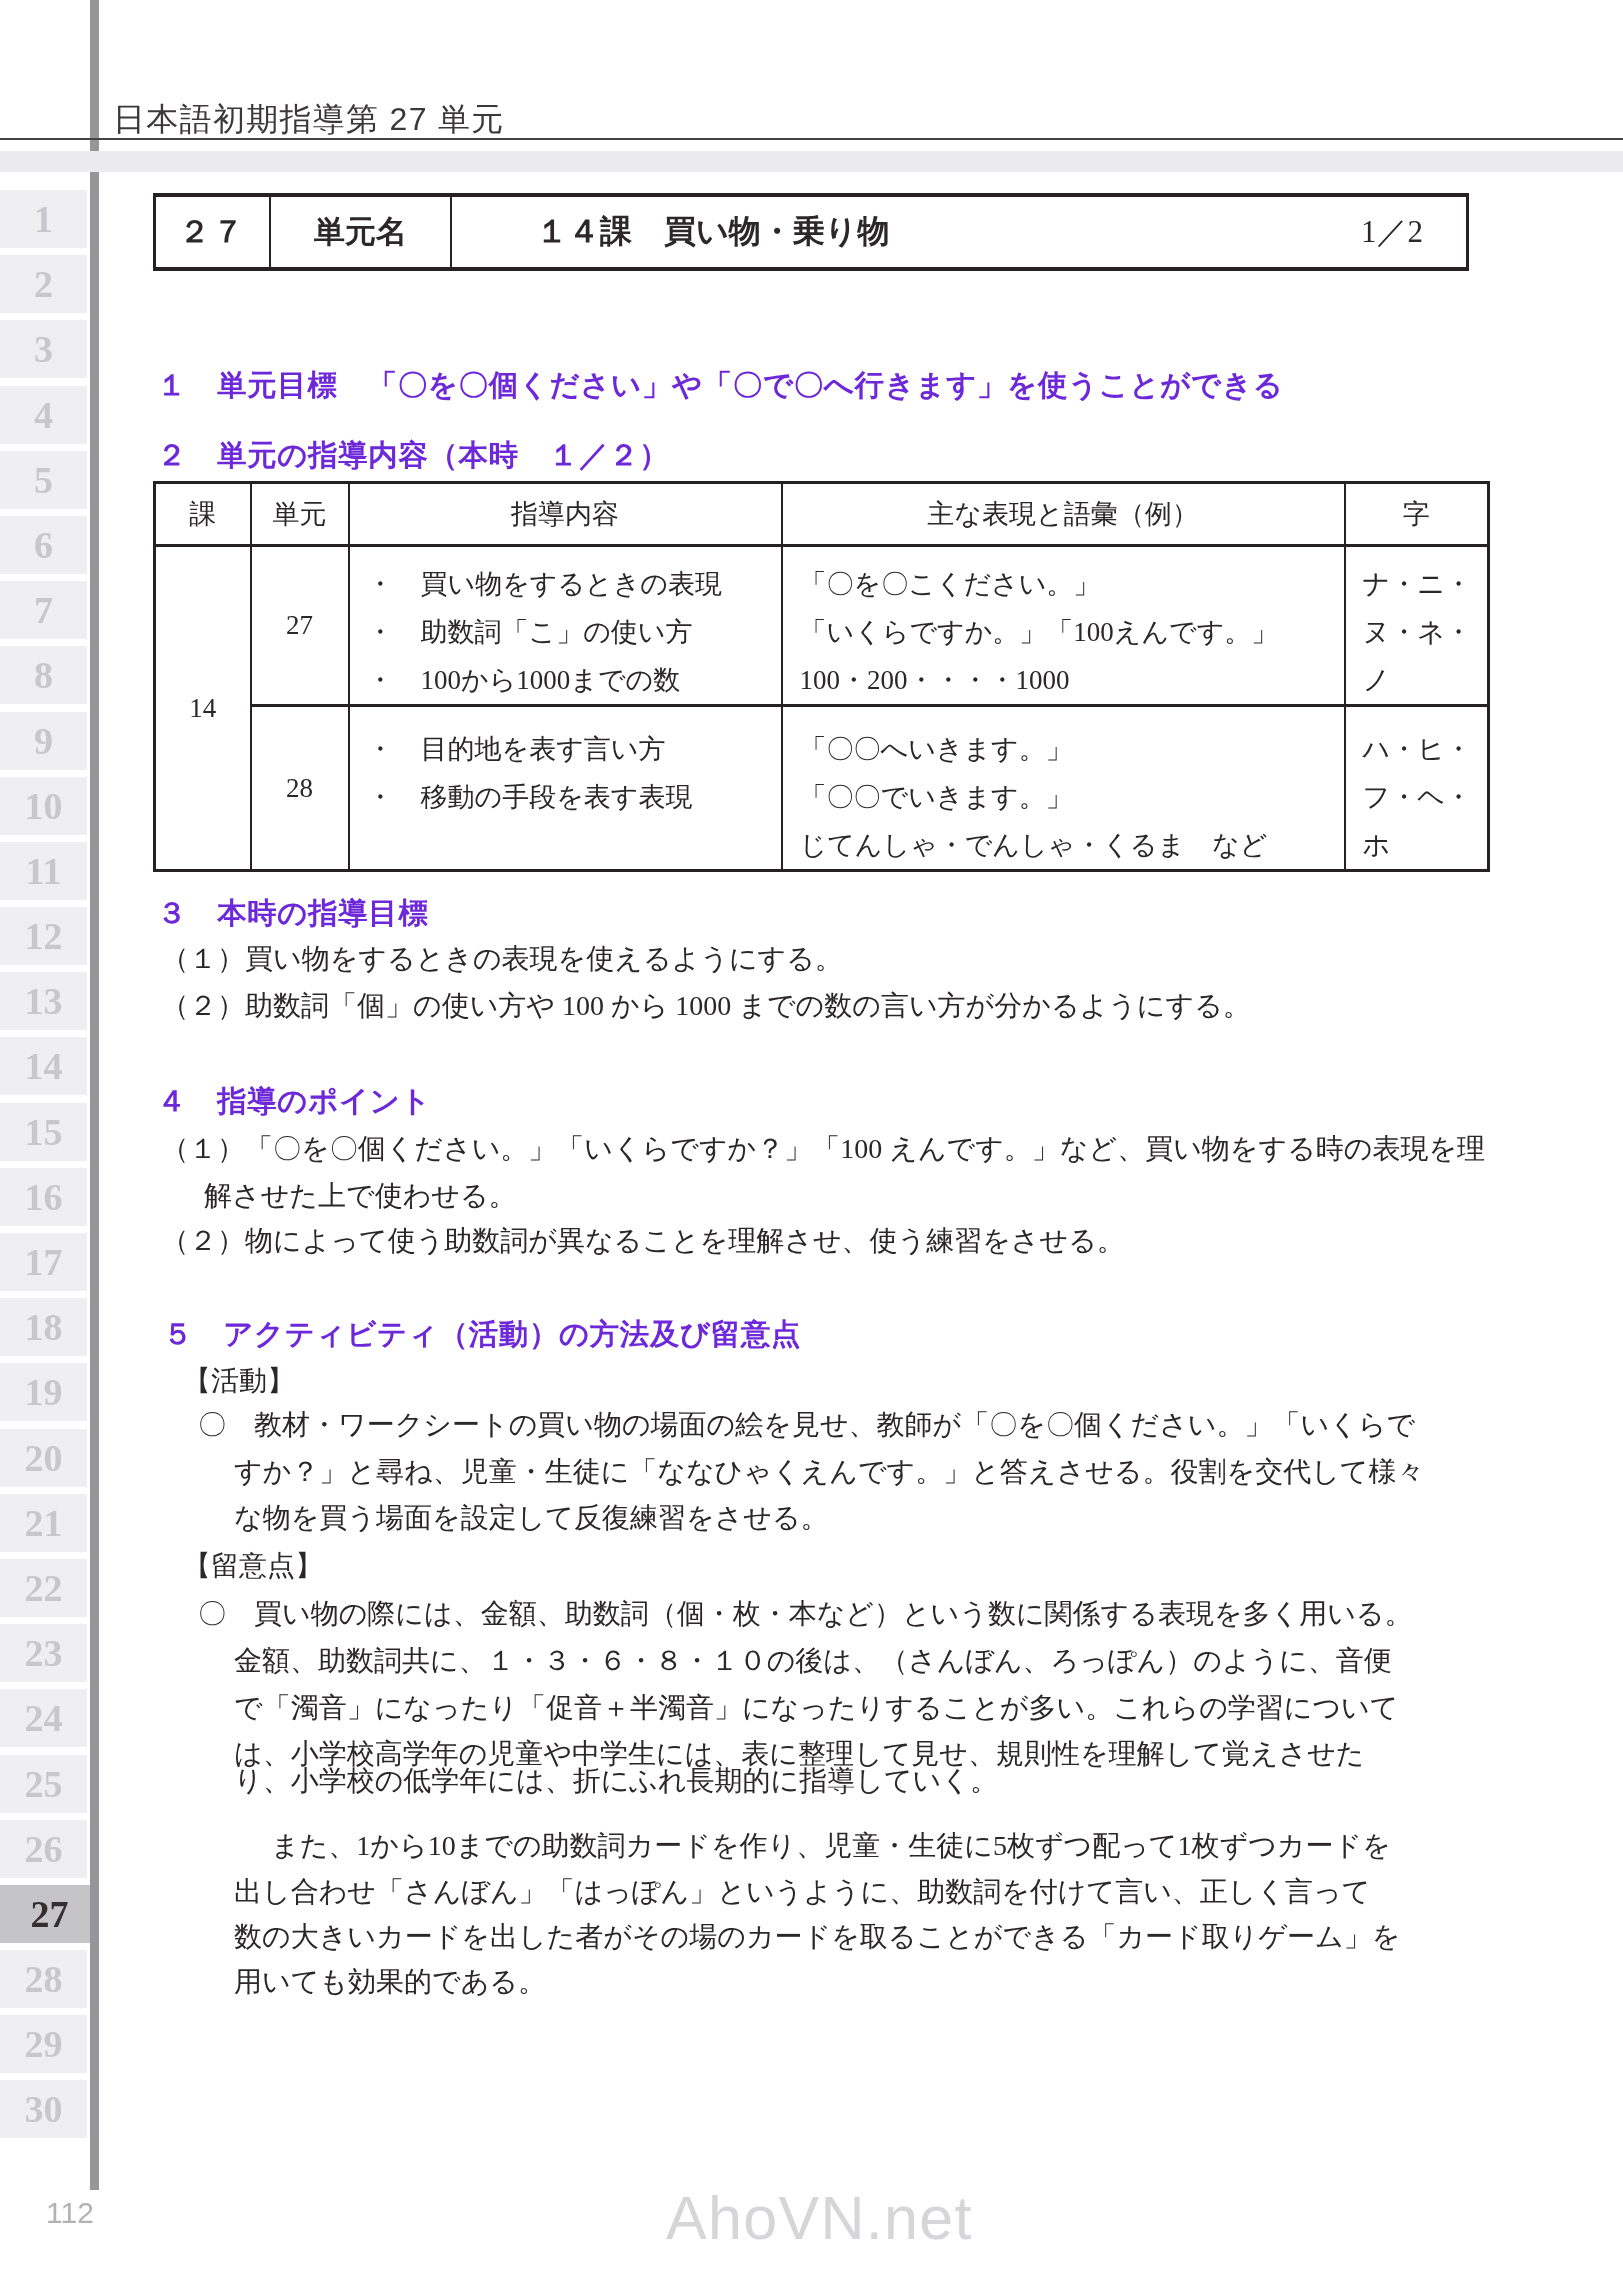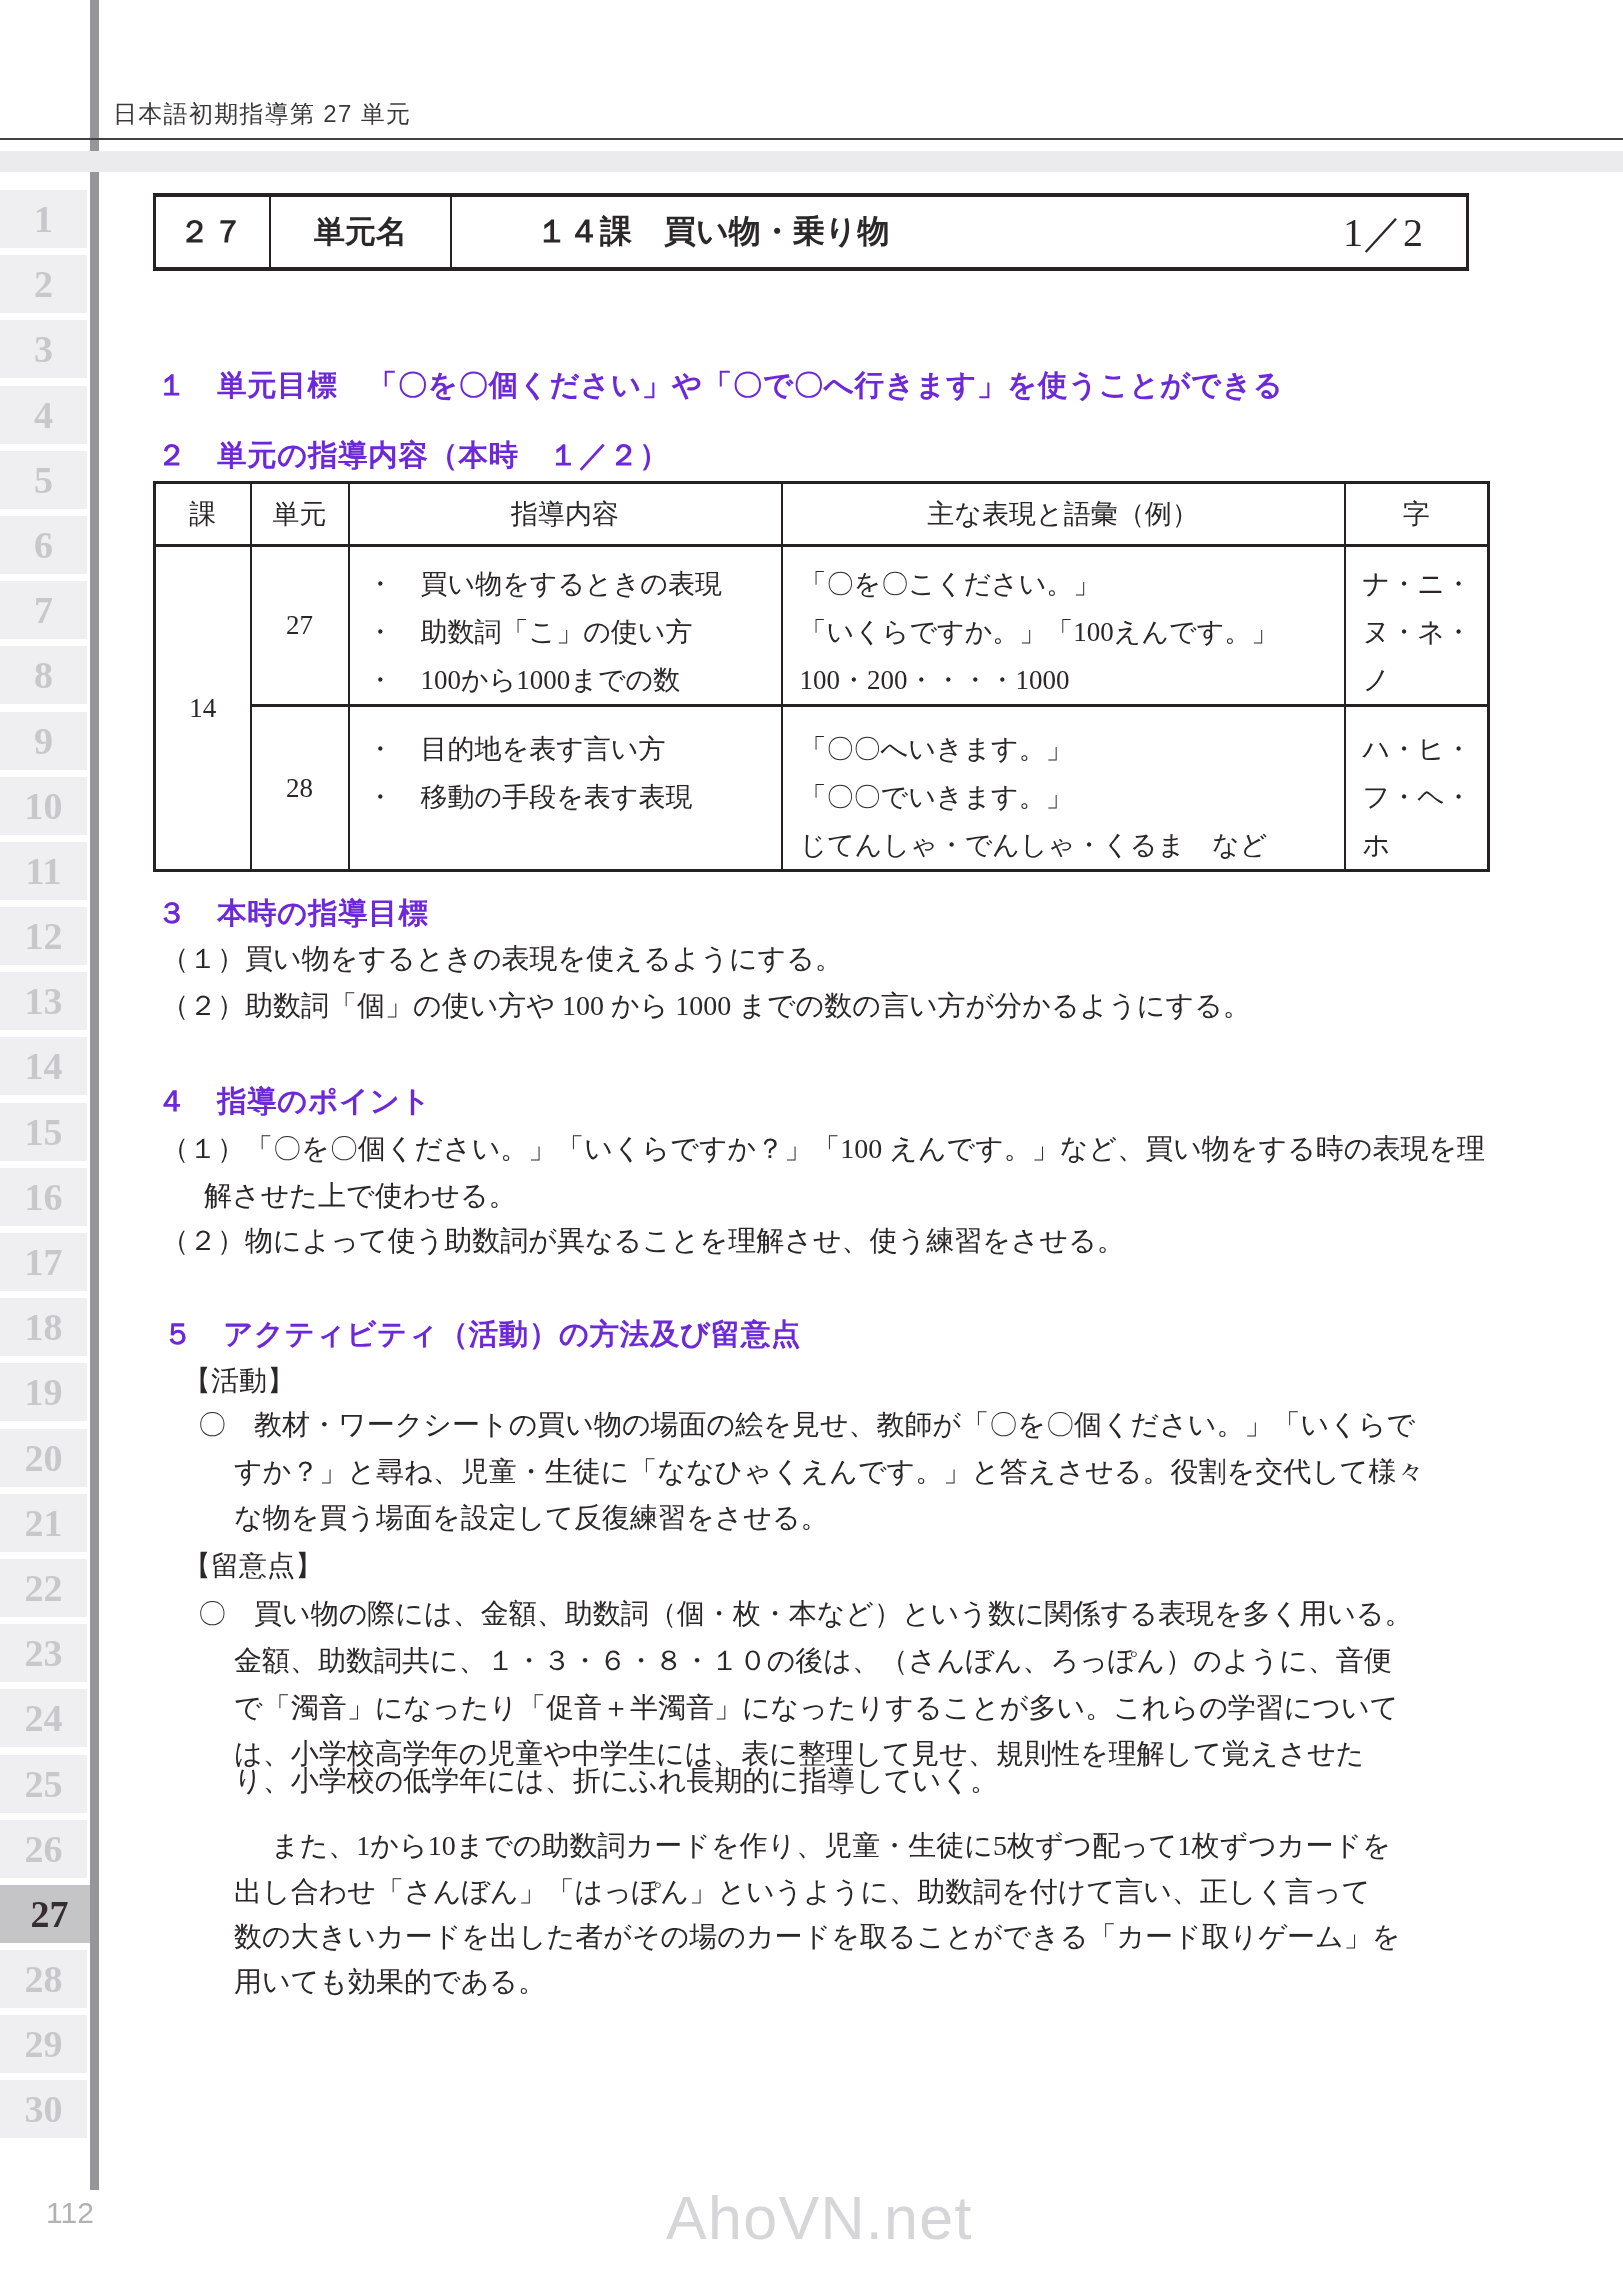--- a/index.html
+++ b/index.html
@@ -1,21 +1,21 @@
 <!DOCTYPE html>
 <html style="font-size:10.5px"><head>
 <meta charset="utf-8">
 <style>
   html,body{margin:0;padding:0;background:#ffffff;}
   body{width:1623px;height:2295px;position:relative;font-family:"Liberation Serif","DejaVu Serif",serif;}
   .page{position:absolute;left:0;top:0;width:1623px;height:2295px;background:#ffffff;overflow:hidden;}
 
   
   .header-text{position:absolute;left:113px;top:98px;font-family:"Liberation Sans","DejaVu Sans",sans-serif;
-               font-size:24px;color:#3c3839;letter-spacing:1.3px;white-space:nowrap;}
+               font-size:32px;color:#3c3839;letter-spacing:1.3px;white-space:nowrap;}
   .header-rule{position:absolute;left:0;top:138px;width:1623px;height:2px;background:#434345;}
   .header-band{position:absolute;left:0;top:151px;width:1623px;height:21px;background:#ebebed;}
   .vbar{position:absolute;left:90px;top:0;width:9.2px;height:2190px;background:#95959a;}
 
   
   .sidebar{position:absolute;left:0;top:190px;width:105px;}
   .tab{width:87px;height:58px;margin-bottom:7.2px;background:#efeff1;color:#c7c7cc;
        font-family:"Liberation Serif","DejaVu Serif",serif;font-weight:700;font-size:38px;
        display:flex;align-items:center;justify-content:center;}
   .tab.active{width:99px;background:#c5c5c8;color:#362d2f;}
@@ -23,21 +23,21 @@
   
   .title-box{position:absolute;left:153px;top:193px;width:1316px;height:78px;box-sizing:border-box;
              border:3.3px solid #262223;border-top-width:4.6px;border-bottom-width:4.6px;display:flex;
              font-family:"Liberation Sans","DejaVu Sans",sans-serif;font-weight:700;color:#2c2829;}
   .tb-num{width:113px;border-right:2px solid #262223;display:flex;align-items:center;justify-content:center;
           font-size:31px;letter-spacing:2.6px;}
   .tb-label{width:179px;border-right:2px solid #262223;display:flex;align-items:center;justify-content:center;
             font-size:31px;}
   .tb-main{flex:1;display:flex;align-items:center;justify-content:space-between;
            padding-left:84px;padding-right:43px;font-size:32px;}
-  .tb-page{font-weight:400;font-family:"Liberation Serif","DejaVu Serif",serif;font-size:40px;}
+  .tb-page{font-weight:400;font-family:"Liberation Serif","DejaVu Serif",serif;font-size:31px;}
 
   
   .heading{position:absolute;font-family:"Liberation Sans","DejaVu Sans",sans-serif;font-weight:700;
            font-size:29.4px;color:#6d28d9;letter-spacing:0.7px;white-space:nowrap;}
   .bodyline{position:absolute;font-size:28px;color:#2b2728;white-space:nowrap;}
   .h1{left:157px;top:366px;}
   .h2{left:157px;top:436px;}
   .h3{left:157px;top:894px;}
   .h4{left:157px;top:1082px;}
   .h5{left:163px;top:1315px;}

